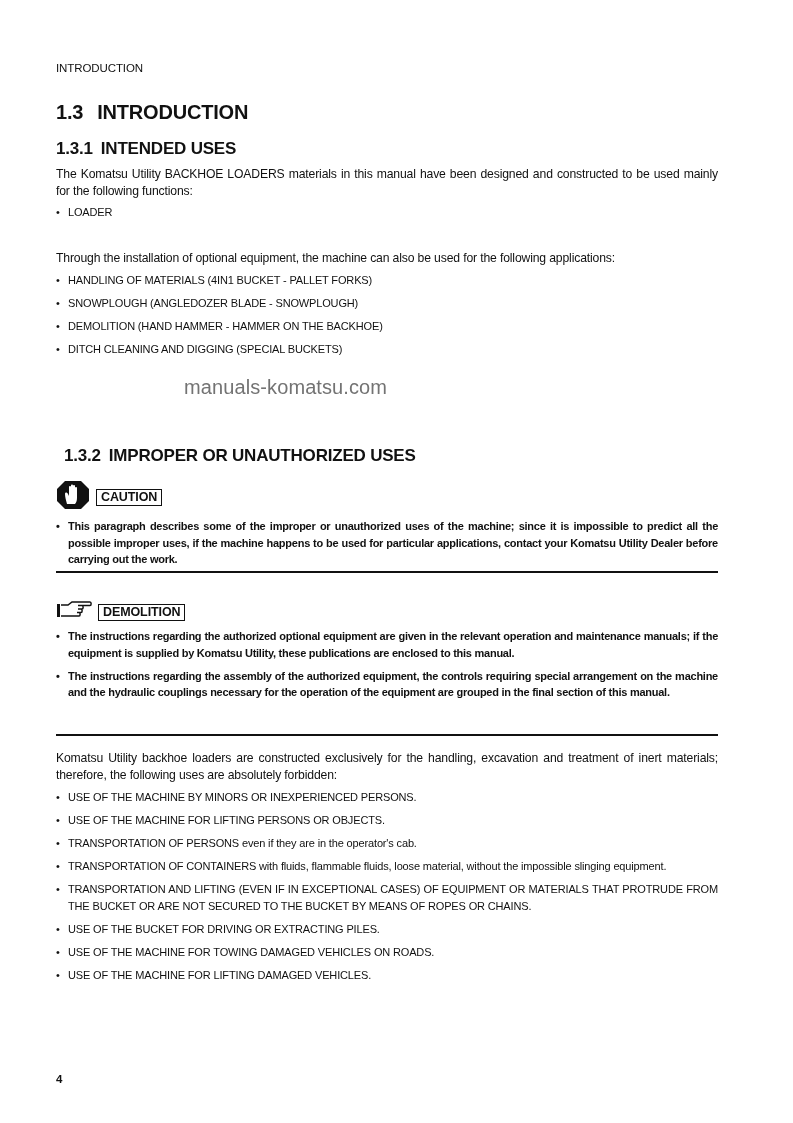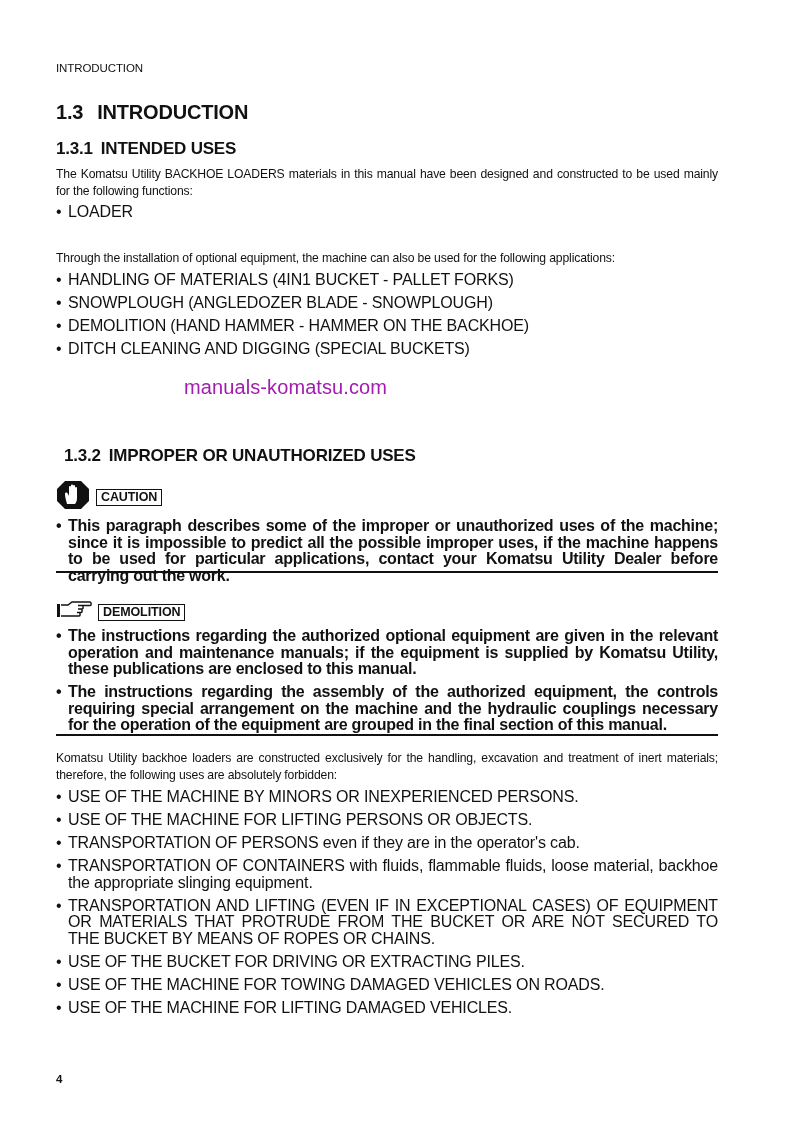--- a/index.html
+++ b/index.html
@@ -9,25 +9,25 @@
     }
     .page { position: absolute; left: 56px; top: 0; width: 662px; }
     .running-head { position: absolute; top: 62px; left: 0; font-size: 11.5px; letter-spacing: -0.1px; }
     .h1 { position: absolute; top: 101px; left: 0; font-size: 20px; font-weight: bold; letter-spacing: -0.2px; }
     .h1 .num { margin-right: 14px; }
     .h2 { font-size: 17px; font-weight: bold; letter-spacing: -0.2px; position: absolute; left: 0; }
     .h2 .num { margin-right: 8px; }
     .p { font-size: 12.2px; line-height: 16.5px; text-align: justify; letter-spacing: -0.15px; }
     .abs { position: absolute; left: 0; width: 662px; }
     ul.bul { list-style: none; margin: 0; padding: 0; }
-    ul.bul li { position: relative; padding-left: 12px; font-size: 16px; line-height: 16.5px; text-align: justify; letter-spacing: -0.15px; }
+    ul.bul li { position: relative; padding-left: 12px; font-size: 11px; line-height: 16.5px; text-align: justify; letter-spacing: -0.15px; }
     ul.bul li::before { content: "•"; position: absolute; left: 0; top: 0; }
     ul.bul.sp li { margin-bottom: 6.5px; }
     ul.bold li { font-weight: bold; letter-spacing: -0.25px; }
-    .watermark { position: absolute; left: 128px; top: 376px; font-size: 20px; color: #a21caf; letter-spacing: 0.1px; }
+    .watermark { position: absolute; left: 128px; top: 376px; font-size: 20px; color: #737373; letter-spacing: 0.1px; }
     .notice { display: flex; align-items: center; }
     .notice-label {
       display: inline-block; border: 1.3px solid #111; font-weight: bold; font-size: 12.5px;
       padding: 0 4px; line-height: 15px; margin-left: 6px; letter-spacing: -0.1px;
     }
     .rule { position: absolute; left: 0; width: 662px; height: 2px; background: #111; }
     .pagenum { position: absolute; left: 0; top: 1073px; font-size: 11.5px; font-weight: bold; }
   </style>
 </head>
 <body>
@@ -97,21 +97,21 @@
   </ul>
 
   <div class="rule" style="top:734px;"></div>
 
   <div class="abs p" style="top:750px;">Komatsu Utility backhoe loaders are constructed exclusively for the handling, excavation and treatment of inert materials; therefore, the following uses are absolutely forbidden:</div>
 
   <ul class="abs bul sp" style="top:789px;">
     <li>USE OF THE MACHINE BY MINORS OR INEXPERIENCED PERSONS.</li>
     <li>USE OF THE MACHINE FOR LIFTING PERSONS OR OBJECTS.</li>
     <li>TRANSPORTATION OF PERSONS even if they are in the operator's cab.</li>
-    <li>TRANSPORTATION OF CONTAINERS with fluids, flammable fluids, loose material, backhoe the appropriate slinging equipment.</li>
+    <li>TRANSPORTATION OF CONTAINERS with fluids, flammable fluids, loose material, without the impossible slinging equipment.</li>
     <li>TRANSPORTATION AND LIFTING (EVEN IF IN EXCEPTIONAL CASES) OF EQUIPMENT OR MATERIALS THAT PROTRUDE FROM THE BUCKET OR ARE NOT SECURED TO THE BUCKET BY MEANS OF ROPES OR CHAINS.</li>
     <li>USE OF THE BUCKET FOR DRIVING OR EXTRACTING PILES.</li>
     <li>USE OF THE MACHINE FOR TOWING DAMAGED VEHICLES ON ROADS.</li>
     <li>USE OF THE MACHINE FOR LIFTING DAMAGED VEHICLES.</li>
   </ul>
 
   <div class="pagenum">4</div>
 </div>
 
 </body></html>

